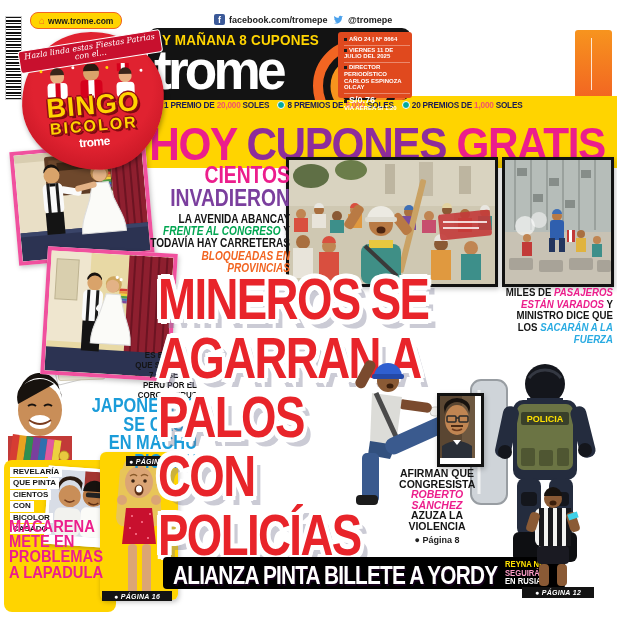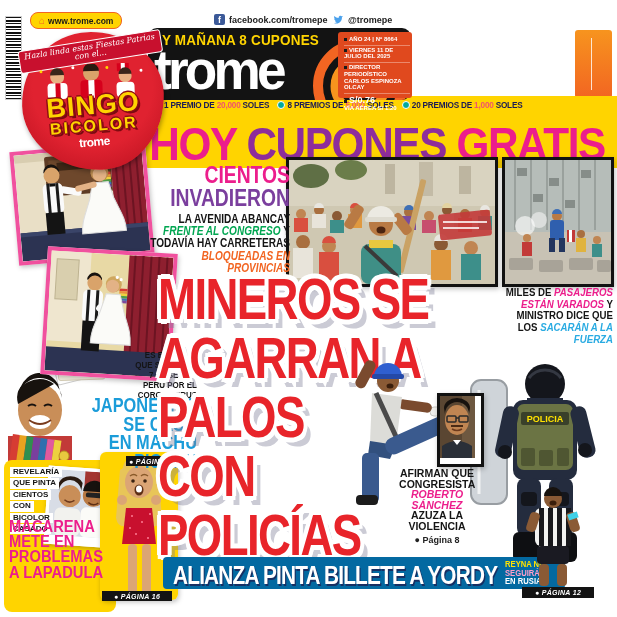--- a/index.html
+++ b/index.html
@@ -127,21 +127,21 @@
   .mackick{left:10px;top:467px;z-index:4;font-size:8px;font-weight:800;color:#141414;line-height:1.3;}
   .mackick span{background:#fff;padding:0 3px;display:inline-block;margin-bottom:1px;}
   .mactitle{left:9px;top:519px;z-index:4;color:#EC1E8C;font-size:16px;font-weight:800;line-height:.95;
      transform:scaleX(.92);transform-origin:0 0;}
 
   .whiteblob{left:384px;top:455px;width:130px;height:110px;background:#fff;border-radius:50%;z-index:5;}
   .congres{left:398px;top:468px;width:78px;text-align:center;z-index:6;
      font-size:10.5px;font-weight:800;color:#141414;line-height:1.0;}
   .congres .pg8{font-size:9px;margin-top:5px;font-weight:800;color:#222;}
 
-  .alstrip{left:163px;top:557px;width:402px;height:32px;background:#0369a1;border-radius:4px;z-index:6;}
+  .alstrip{left:163px;top:557px;width:402px;height:32px;background:#000000;border-radius:4px;z-index:6;}
   .altitle{position:absolute;left:10px;top:3px;color:#fff;font-size:26px;font-weight:800;white-space:nowrap;
      letter-spacing:-1px;transform:scaleX(.8);transform-origin:0 0;text-shadow:1.5px 2px 0 rgba(40,0,50,.55);}
   .reyna{position:absolute;left:342px;top:3px;font-size:9px;font-weight:800;line-height:.95;
      transform:scaleX(.85);transform-origin:0 0;z-index:7;}
   .ry1{color:#FFE200;} .ry2{color:#FF9EC9;} .ry3{color:#fff;}
 </style>
 </head>
 <body>
 
 <div class="page">

